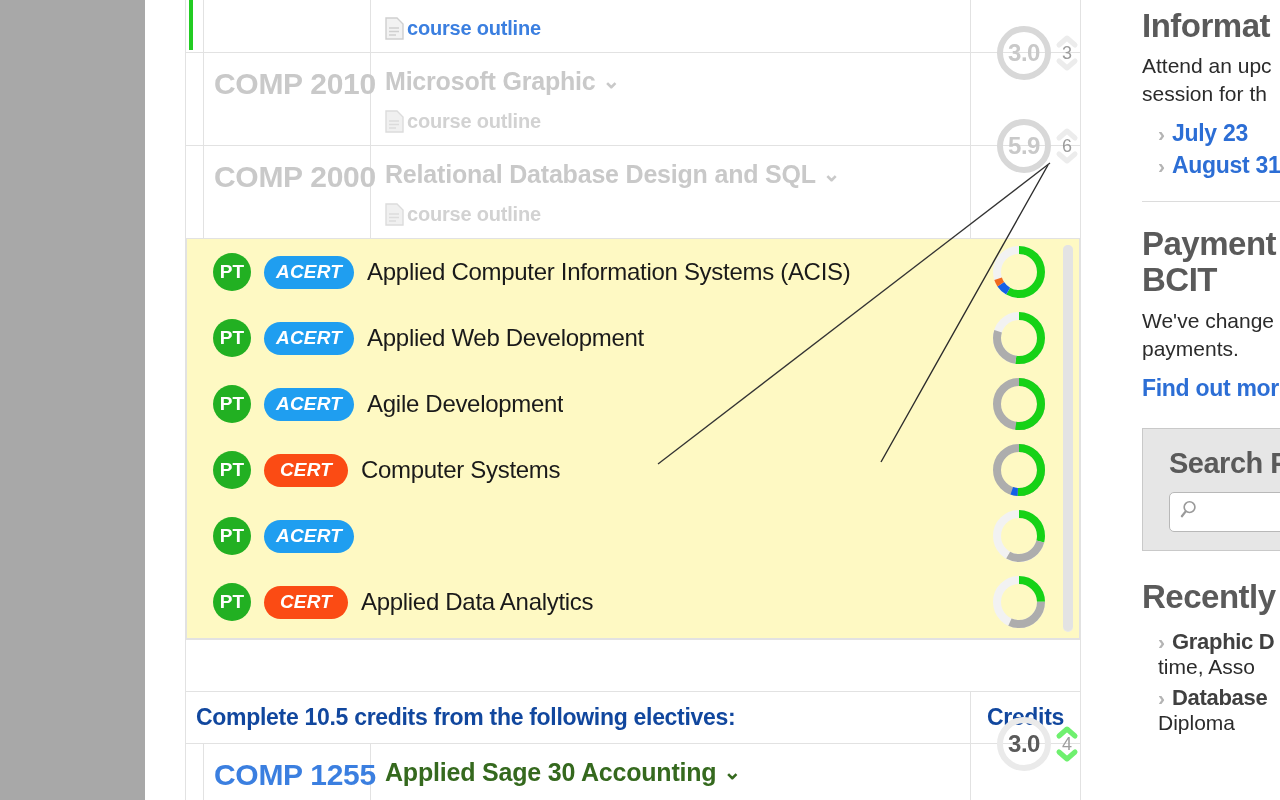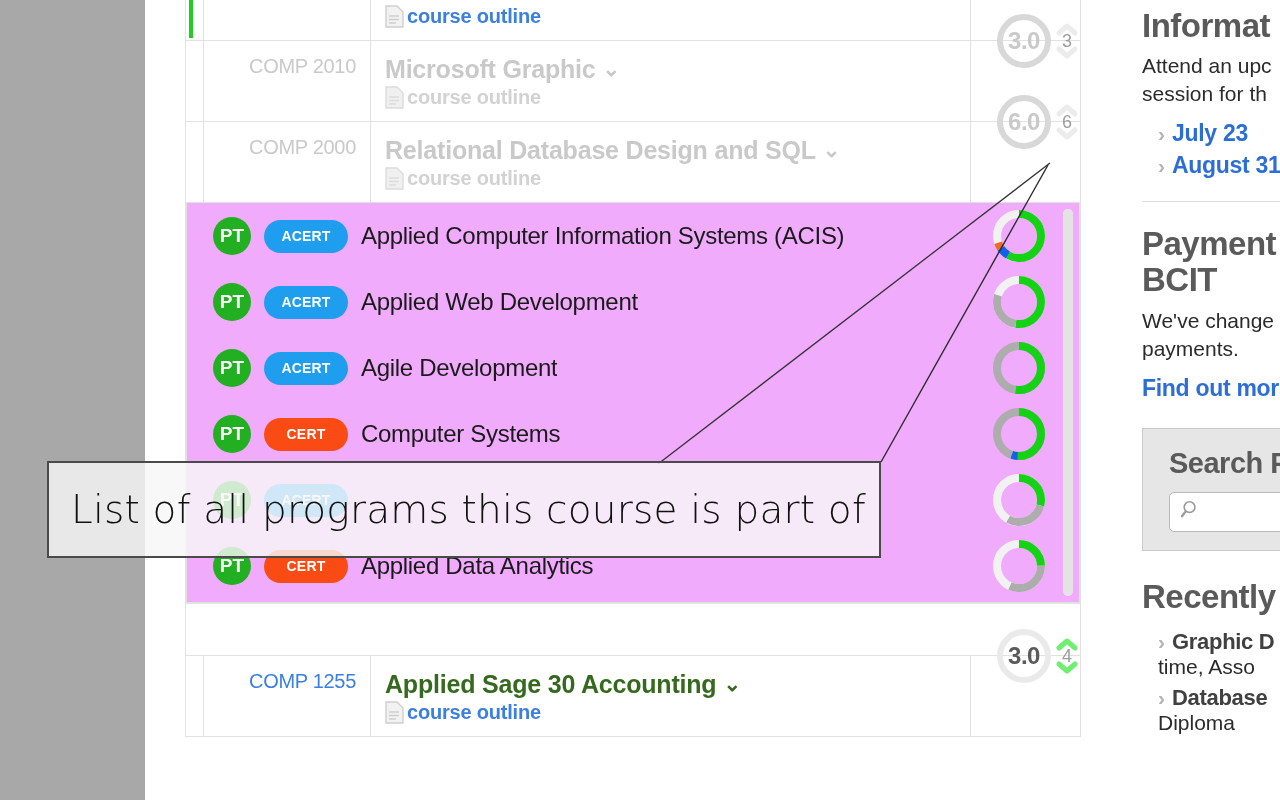--- a/index.html
+++ b/index.html
@@ -40,37 +40,37 @@
 
   td.accent-cell { padding: 0; position: relative; border-right: 1px solid #e2e2e2; }
   .accent-bar {
     position: absolute; left: 3px; top: 2px; width: 4px; bottom: 2px;
     background: #22cc22;
   }
 
   td.code-cell {
     padding: 14px 14px 20px 10px;
     text-align: right;
-    font-size: 20px; font-weight: normal; letter-spacing: -0.3px;
+    font-size: 30px; font-weight: bold; letter-spacing: -0.3px;
     white-space: nowrap;
   }
   td.title-cell { padding: 14px 0 12px 14px; }
 
   .course-title {
     font-size: 25px; font-weight: bold; letter-spacing: -0.2px;
     display: inline-block;
   }
   .chev-down {
     display: inline-block; font-size: 21px; font-weight: bold;
     margin-left: 7px; vertical-align: 2px;
   }
 
   .outline-link {
     display: flex; align-items: center; gap: 3px;
-    margin-top: 2px; font-size: 20px; font-weight: bold;
+    margin-top: 14px; font-size: 20px; font-weight: bold;
     letter-spacing: -0.2px;
   }
   .doc-icon { width: 19px; height: 23px; flex: 0 0 19px; }
 
   
   .dim td.code-cell, .dim .course-title, .dim .chev-down { color: #c9c9c9; }
   .dim .outline-link { color: #d2d2d2; }
   .dim .doc-icon .docbody { fill: #f0f0f0; stroke: #dcdcdc; }
   .dim .doc-icon .docline { stroke: #dcdcdc; }
 
@@ -106,37 +106,37 @@
     letter-spacing: -0.3px; border: 1px solid #e2e2e2;
   }
   tr.section-head td.sh-cred { text-align: center; padding-left: 0; padding-right: 0; }
 
   tr.spacer td { height: 52px; border: 1px solid #e2e2e2; background:#fff; }
 
   
   .proglist-cell { padding: 0; }
   .proglist {
     position: relative; height: 400px; overflow: hidden;
-    background: #f0abfc; border: 1px solid #e2e2e2; border-top: none;
+    background: #fef9c3; border: 1px solid #e2e2e2; border-top: none;
   }
   .prog-row {
     display: flex; align-items: center; height: 66px;
     padding-left: 26px; gap: 13px;
   }
   .pill-pt {
     width: 38px; height: 38px; border-radius: 50%; background: #22b022;
     color: #ffffff; font-size: 19px; font-weight: bold;
     display: flex; align-items: center; justify-content: center;
     flex: 0 0 38px;
   }
   .pill-type {
     min-width: 84px; height: 33px; border-radius: 17px;
-    color: #ffffff; font-size: 14px; font-weight: bold;
+    color: #ffffff; font-size: 19px; font-weight: bold;
     display: flex; align-items: center; justify-content: center;
-    padding: 0 12px; flex: 0 0 auto; letter-spacing: 0.2px;
+    padding: 0 12px; flex: 0 0 auto; letter-spacing: 0.2px; font-style: italic;
   }
   .pill-acert { background: #1f9ef0; }
   .pill-cert  { background: #fb4b14; }
   .prog-name {
     font-size: 24px; color: #1a1a1a; letter-spacing: -0.3px;
     white-space: nowrap; overflow: hidden;
   }
   .prog-ring {
     position: absolute; right: 32px; width: 56px; height: 56px;
   }
@@ -296,21 +296,21 @@
               </span>
               <span>course outline</span>
             </a>
           </td>
           <td class="cred-cell">
             <div class="ring-wrap">
               <div class="ring">
                 <svg viewBox="0 0 58 58" width="58" height="58">
                   <circle cx="29" cy="29" r="24" fill="none" stroke="#d8d8d8" stroke-width="6"></circle>
                 </svg>
-                <span class="rtext" style="color:#c9c9c9">6.0</span>
+                <span class="rtext" style="color:#c9c9c9">5.9</span>
               </div>
               <div class="badge-side">
                 <svg viewBox="0 0 24 44" width="24" height="44">
                   <path d="M4 14 l8 -7 l8 7" fill="none" stroke="#ececec" stroke-width="5" stroke-linecap="round" stroke-linejoin="round"></path>
                   <path d="M4 30 l8 7 l8 -7" fill="none" stroke="#ececec" stroke-width="5" stroke-linecap="round" stroke-linejoin="round"></path>
                 </svg>
                 <span class="bnum">6</span>
               </div>
             </div>
           </td>
@@ -402,20 +402,24 @@
                 <div class="plist-scroll-thumb"></div>
               </div>
             </div>
           </td>
         </tr>
 
         <tr class="spacer">
           <td colspan="4"></td>
         </tr>
 
+        <tr class="section-head">
+          <td colspan="3">Complete 10.5 credits from the following electives:</td>
+          <td class="sh-cred">Credits</td>
+        </tr>
 
         <tr class="act">
           <td class="accent-cell"></td>
           <td class="code-cell">COMP 1255</td>
           <td class="title-cell">
             <span class="course-title">Applied Sage 30 Accounting</span><span class="chev-down">⌄</span>
             <a class="outline-link">
               <span class="doc-icon">
                 <svg viewBox="0 0 19 23" width="19" height="23">
                   <path class="docbody" d="M1 1 h11 l6 6 v15 h-17 z" fill="#f2f2f2" stroke="#cfcfcf" stroke-width="1.4"></path>
@@ -504,17 +508,14 @@
   </div>
 
   <svg class="leader-line">
     <line x1="881" y1="462" x2="1048" y2="165" stroke="#2b2b2b" stroke-width="1.4"></line>
     <line x1="660" y1="462" x2="881" y2="462" stroke="#2b2b2b" stroke-width="0"></line>
   </svg>
   <svg class="leader-line">
     <line x1="658" y1="464" x2="1050" y2="163" stroke="#333333" stroke-width="1.3"></line>
   </svg>
 
-  <div class="callout">
-    <span class="callout-text">List of all programs this course is part of</span>
-  </div>
 
 </div>
 
 </body></html>

